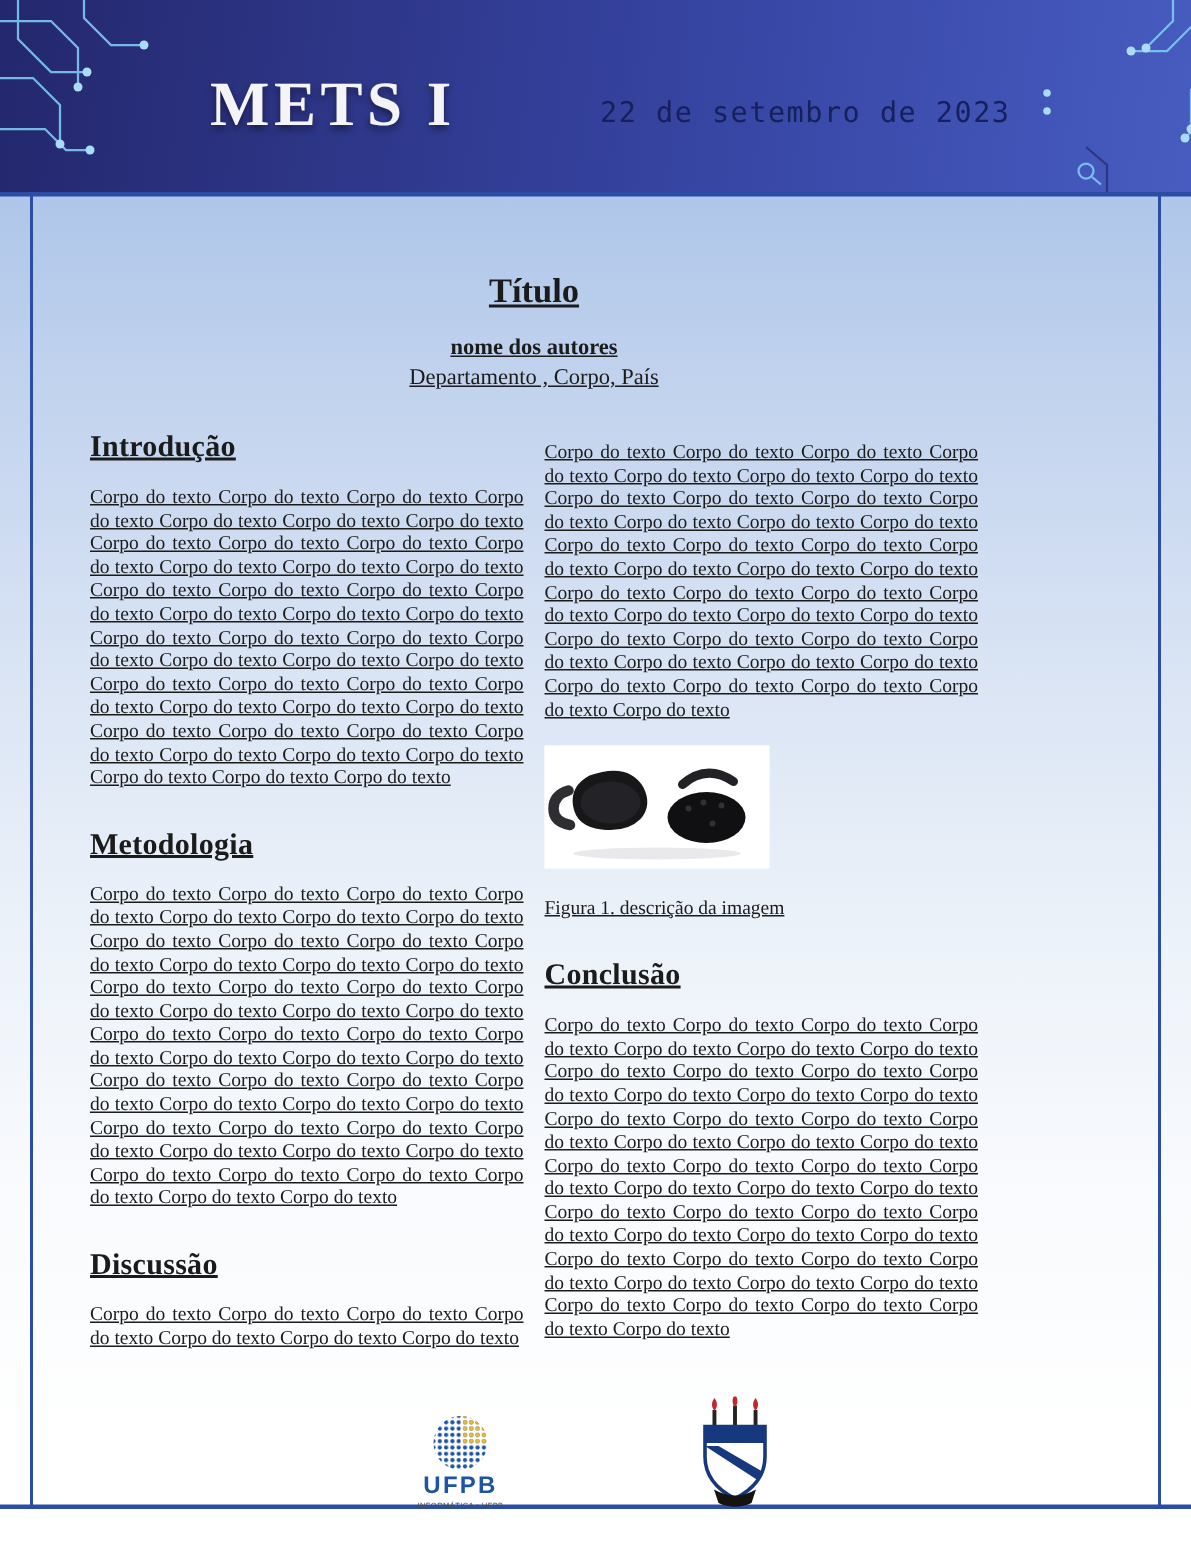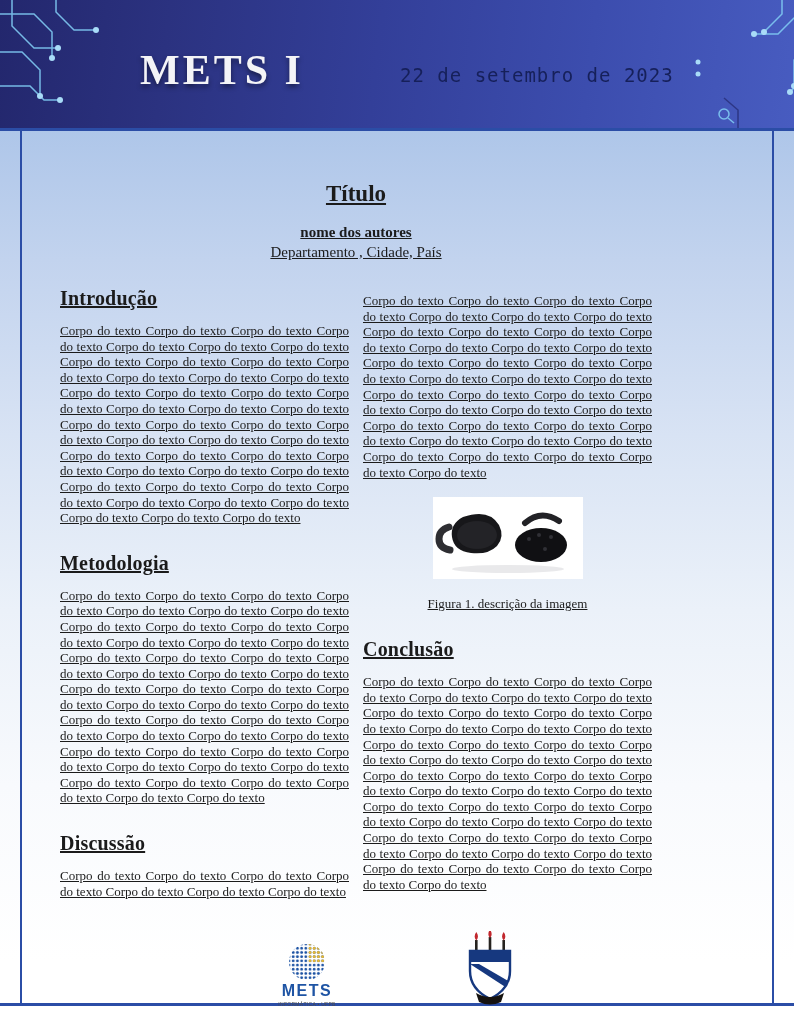--- a/index.html
+++ b/index.html
@@ -44,21 +44,21 @@
   .content{position:absolute;left:0;top:145px;width:712px;z-index:2;text-decoration:underline;}
   .paper-title{margin:36px 0 0;text-align:center;font-size:23px;font-weight:bold;}
   .authors{margin-top:17px;text-align:center;font-size:15px;font-weight:bold;}
   .affiliation{margin-top:3px;text-align:center;font-size:15px;}
   .columns{display:flex;gap:14px;margin:26px 60px 0;align-items:flex-start;}
   .col{width:318px;}
   .sec{margin:26px 0 0;font-size:20px;font-weight:bold;letter-spacing:.2px;}
   .col .sec:first-child{margin-top:0;}
   .body{margin:13px 0 0;font-size:13px;line-height:15.6px;text-align:justify;}
   .body.first{margin-top:6px;}
-  .figure{margin:17px 0 0;text-align:center;}
+  .figure{margin:17px 0 0;text-align:left;}
   .figure-img{display:inline-block;background:#ffffff;line-height:0;}
   .caption{margin-top:13px;font-size:13px;}
   
   .footer{
     position:absolute;left:0;top:931px;width:794px;z-index:4;
     display:flex;justify-content:center;align-items:flex-end;gap:128px;
   }
   .logo{display:flex;flex-direction:column;align-items:center;}
   .ppgi-name{
     font-family:"Liberation Sans",sans-serif;font-weight:bold;font-size:16px;
@@ -119,21 +119,21 @@
       <circle cx="20" cy="74" r="2.5"></circle>
     </g>
   </svg>
   <h1 class="brand">METS I</h1>
   <div class="date">22 de setembro de 2023</div>
 </header>
 
 <main class="content">
   <h2 class="paper-title">Título</h2>
   <div class="authors">nome dos autores</div>
-  <div class="affiliation">Departamento , Cidade, País</div>
+  <div class="affiliation">Departamento , Corpo, País</div>
 
   <div class="columns">
 
     <section class="col">
       <h3 class="sec">Introdução</h3>
       <p class="body">Corpo do texto Corpo do texto Corpo do texto Corpo do texto Corpo do texto Corpo do texto Corpo do texto Corpo do texto Corpo do texto Corpo do texto Corpo do texto Corpo do texto Corpo do texto Corpo do texto Corpo do texto Corpo do texto Corpo do texto Corpo do texto Corpo do texto Corpo do texto Corpo do texto Corpo do texto Corpo do texto Corpo do texto Corpo do texto Corpo do texto Corpo do texto Corpo do texto Corpo do texto Corpo do texto Corpo do texto Corpo do texto Corpo do texto Corpo do texto Corpo do texto Corpo do texto Corpo do texto Corpo do texto Corpo do texto Corpo do texto Corpo do texto Corpo do texto Corpo do texto Corpo do texto Corpo do texto</p>
 
       <h3 class="sec">Metodologia</h3>
       <p class="body">Corpo do texto Corpo do texto Corpo do texto Corpo do texto Corpo do texto Corpo do texto Corpo do texto Corpo do texto Corpo do texto Corpo do texto Corpo do texto Corpo do texto Corpo do texto Corpo do texto Corpo do texto Corpo do texto Corpo do texto Corpo do texto Corpo do texto Corpo do texto Corpo do texto Corpo do texto Corpo do texto Corpo do texto Corpo do texto Corpo do texto Corpo do texto Corpo do texto Corpo do texto Corpo do texto Corpo do texto Corpo do texto Corpo do texto Corpo do texto Corpo do texto Corpo do texto Corpo do texto Corpo do texto Corpo do texto Corpo do texto Corpo do texto Corpo do texto Corpo do texto Corpo do texto Corpo do texto Corpo do texto Corpo do texto Corpo do texto</p>
 
@@ -185,21 +185,21 @@
         </pattern>
         <clipPath id="pc">
             <circle cx="20" cy="20" r="18"></circle>
           </clipPath>
       </defs>
       <g clip-path="url(#pc)">
         <rect width="40" height="40" fill="url(#pd)"></rect>
         <path d="M20 20 L20 0 A20 20 0 0 1 40 20 Z" fill="url(#py)"></path>
       </g>
     </svg>
-    <div class="ppgi-name">METS</div>
+    <div class="ppgi-name">UFPB</div>
     <div class="ppgi-sub">INFORMÁTICA • UFPB</div>
   </div>
 
   <div class="logo">
     <svg width="52" height="76" viewBox="0 0 52 76">
       <defs>
         <clipPath id="shieldclip">
           <path d="M6 20 H46 V40 Q46 58 26 68 Q6 58 6 40 Z"></path>
         </clipPath>
       </defs>

